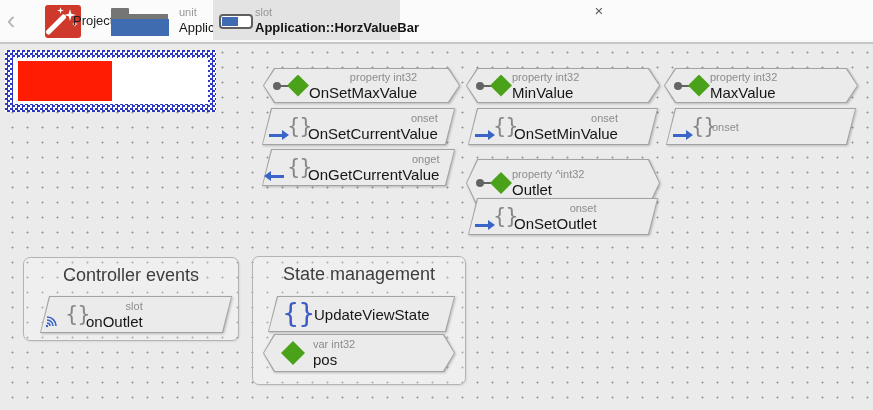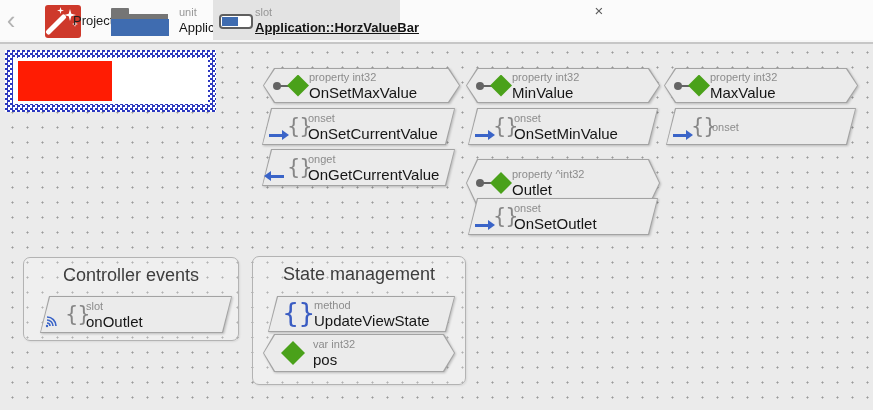--- a/index.html
+++ b/index.html
@@ -8,21 +8,21 @@
 
   
   .tabbar { position:absolute; left:0; top:0; width:873px; height:40px; background:#fbfbfb; }
   .nav-back { position:absolute; left:2px; top:2px; width:18px; height:36px; font-size:26px; color:#b3b3b3;
               display:flex; align-items:center; justify-content:center; cursor:pointer; }
   .tab { position:absolute; top:0; height:40px; }
   .tab.active { background:#e3e3e3; }
   .tab-label-1 { position:absolute; font-size:13px; color:#1e1e1e; }
   .tab-kind  { position:absolute; font-size:11px; color:#979797; }
   .tab-name  { position:absolute; font-size:13px; color:#141414; }
-  .tab-name.bold { font-weight:bold;text-decoration:underline; }
+  .tab-name.bold { font-weight:bold; }
   .tab-close { position:absolute; left:377px; top:1px; width:18px; height:18px; font-size:15px; color:#5a5a5a;
                display:flex; align-items:center; justify-content:center; cursor:pointer; }
 
   
   .ic-proj { position:absolute; left:25px; top:5px; width:36px; height:33px; background:#ce392b; border-radius:3px; overflow:hidden; }
   .ic-proj .wand { position:absolute; left:-2px; top:17px; width:26px; height:5px; background:#ffffff; border-radius:2px;
                    transform:rotate(-45deg); }
   .star { position:absolute; background:#fff; clip-path:polygon(50% 0%,61% 39%,100% 50%,61% 61%,50% 100%,39% 61%,0% 50%,39% 39%); }
   .ic-proj .s1 { left:19px; top:4px;  width:12px; height:12px; }
   .ic-proj .s2 { left:12px; top:2px;  width:7px;  height:7px; }
@@ -53,21 +53,21 @@
   .widget-bar  { position:absolute; left:5px; top:3px; width:94px; height:40px; background:#ff1c03; }
 
   
   .member { position:absolute; filter:drop-shadow(1px 1.2px 0.8px rgba(0,0,0,0.22)); cursor:pointer; }
   .shape { position:absolute; inset:0; background:#a3a3a3; }
   .shape::after { content:""; position:absolute; inset:1px; background:rgba(245,245,245,0.88); }
   .hex, .hex::after  { clip-path:polygon(11px 0, calc(100% - 11px) 0, 100% 50%, calc(100% - 11px) 100%, 11px 100%, 0 50%); }
   .para, .para::after{ clip-path:polygon(9px 0, 100% 0, calc(100% - 9px) 100%, 0 100%); }
 
   .mtxt { position:absolute; left:46px; top:50%; transform:translateY(-50%); white-space:nowrap; }
-  .mtype { font-size:11px; color:#8c8c8c; line-height:13px; }
+  .mtype { font-size:11px; color:#8c8c8c; line-height:13px;text-align:right; }
   .mname { font-size:15px; color:#161616; line-height:17px; }
 
   
   .ic-prop { position:absolute; left:8px; top:0; bottom:0; width:38px; }
   .ic-prop .pin  { position:absolute; left:2px;  top:50%; margin-top:-4px; width:8px; height:8px; border-radius:50%; background:#646464; }
   .ic-prop .stem { position:absolute; left:9px;  top:50%; margin-top:-1px; width:9px; height:2px; background:#646464; }
   .dia { position:absolute; background:#4aa11a; clip-path:polygon(50% 0,100% 50%,50% 100%,0 50%); }
   .ic-prop .dia { left:16px; top:50%; margin-top:-11px; width:22px; height:22px; }
 
   
@@ -259,21 +259,20 @@
     <div class="mtxt">
         <div class="mtype">slot</div>
       <div class="mname">onOutlet</div>
       </div>
   </div>
 
   <div class="member" style="left:268px; top:252px; width:187px; height:36px;">
     <div class="shape para"></div>
     <div class="braces blue">{}</div>
     <div class="mtxt">
-        <div class="mtype">method</div>
       <div class="mname">UpdateViewState</div>
       </div>
   </div>
 
   <div class="member" style="left:263px; top:290px; width:192px; height:38px;">
     <div class="shape hex"></div>
     <div class="ic-var">
         <i class="dia"></i>
       </div>
     <div class="mtxt" style="left:50px;">

